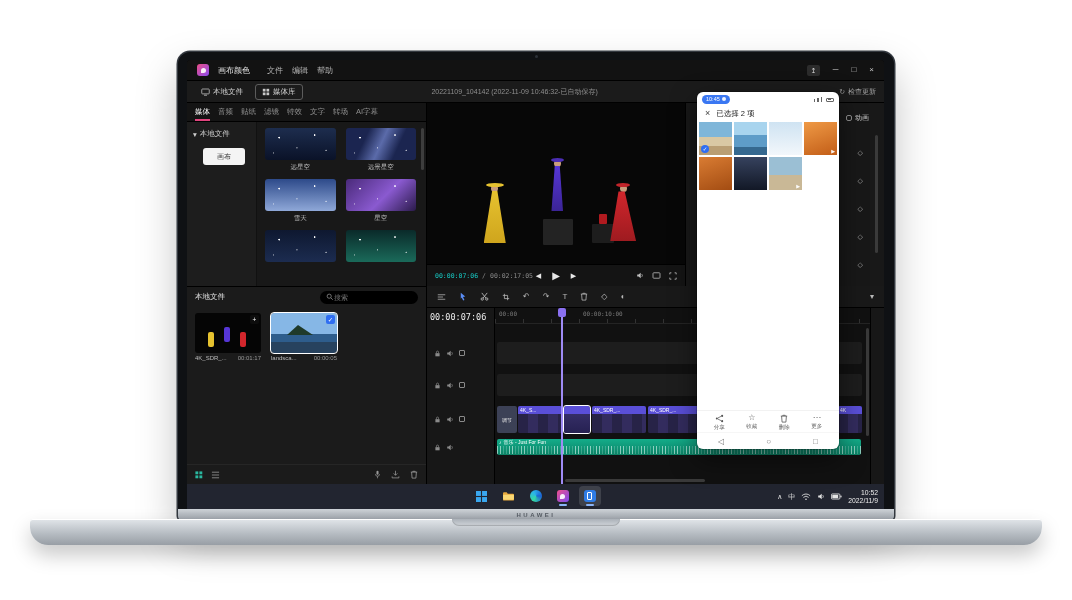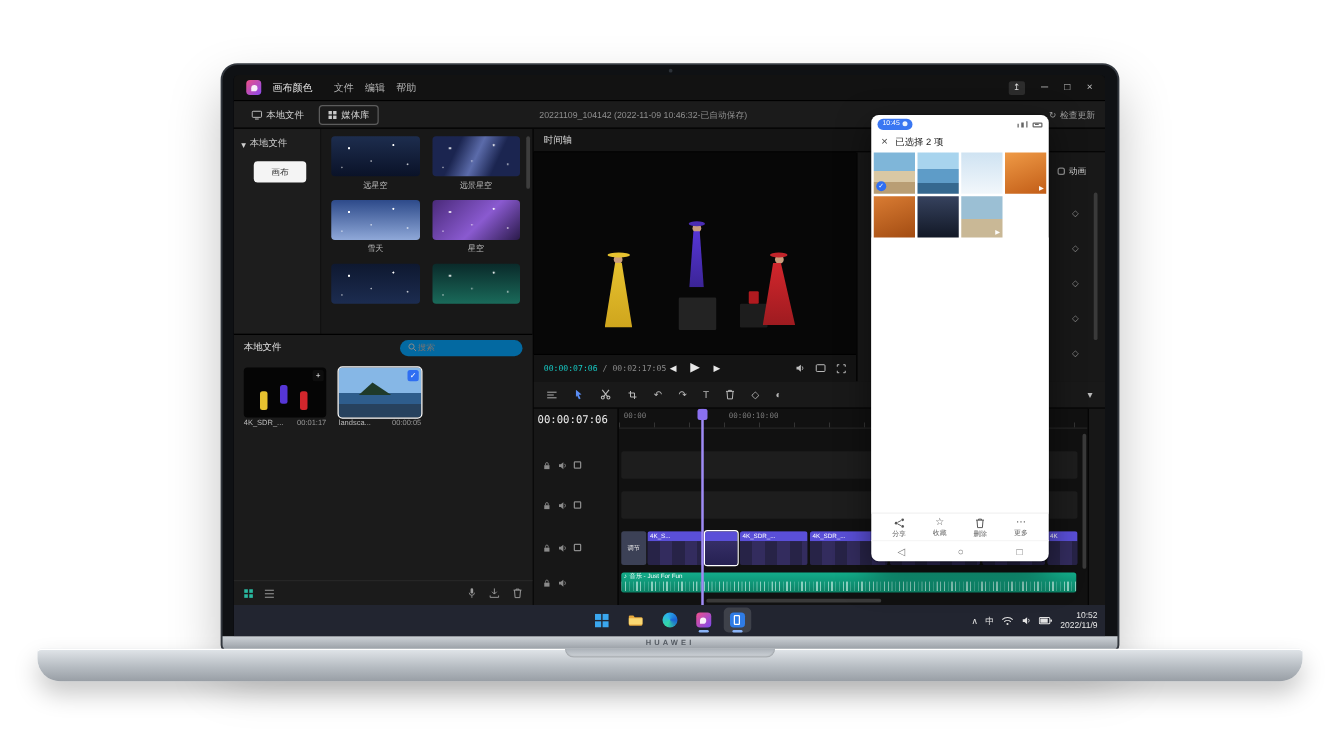--- a/index.html
+++ b/index.html
@@ -64,21 +64,21 @@
   .sky2{background:linear-gradient(115deg,#1b2550 28%,#5b6baa 50%,#1b2550 72%)}
   .sky3{background:linear-gradient(180deg,#2d4a8a,#8fa8d8)}
   .sky4{background:linear-gradient(135deg,#4a2a7a,#8a5ad0 55%,#2a1a4a)}
   .sky5{background:linear-gradient(180deg,#0e1830,#1c2c50)}
   .sky6{background:linear-gradient(180deg,#0a2a2a,#1a6a5a)}
   .grid-scroll{position:absolute;right:2px;top:6px;width:3px;height:42px;background:#3d3d3d;border-radius:2px}
 
   .local-files{flex:1;display:flex;flex-direction:column;background:#1b1b1b;border-top:1px solid #000;min-height:0}
   .lf-header{height:20px;display:flex;align-items:center;justify-content:space-between;padding:0 8px}
   .lf-title{font-size:7.5px;color:#e2e2e2}
-  .lf-search{display:flex;align-items:center;gap:0;background:#0369a1;border-radius:8px;height:13px;padding:0 6px;color:#8a8a8a}
+  .lf-search{display:flex;align-items:center;gap:0;background:#000000;border-radius:8px;height:13px;padding:0 6px;color:#8a8a8a}
   .lf-search input{background:transparent;border:0;outline:0;width:78px;font-size:7px;color:#bbb}
   .lf-items{display:flex;gap:10px;padding:6px 8px;flex:1}
   .lf-item{width:66px}
   .lf-thumb{width:66px;height:40px;border-radius:3px;position:relative;background:#050505;overflow:hidden}
   .lf-thumb.selected{outline:1.5px solid #fff}
   .lf-badge{position:absolute;top:2px;right:2px;width:9px;height:9px;border-radius:2px;background:rgba(15,15,15,.85);color:#fff;font-size:6.5px;line-height:9px;text-align:center}
   .lf-badge.blue{background:#2f6ef2}
   .lf-cap{display:flex;justify-content:space-between;font-size:6px;color:#bcbcbc;margin-top:2px;gap:2px}
   .lf-dur{color:#989898}
   .mini-d{position:absolute;bottom:6px;width:6px;height:15px;border-radius:2px}
@@ -261,20 +261,30 @@
         <span class="sb-title">20221109_104142 (2022-11-09 10:46:32-已自动保存)</span>
         <span class="sb-update">
           <span>↻</span>
           <span>检查更新</span>
         </span>
       </div>
 
       <div class="content">
 
         <div class="left-panel">
+          <div class="tabstrip">
+            <span class="tab active">媒体</span>
+            <span class="tab">音频</span>
+            <span class="tab">贴纸</span>
+            <span class="tab">滤镜</span>
+            <span class="tab">特效</span>
+            <span class="tab">文字</span>
+            <span class="tab">转场</span>
+            <span class="tab">AI字幕</span>
+          </div>
 
           <div class="lib-body">
             <div class="cat-col">
               <div class="canvas-group">
                 <span>▾</span>
                 <span>本地文件</span>
               </div>
               <div class="canvas-swatch">画布</div>
             </div>
 
@@ -370,23 +380,20 @@
                   <svg width="8" height="9" viewBox="0 0 10 11">
                       <path d="M1 2.5h8M3.5 2.5v-1h3v1M2 2.5l.6 7.5h4.8l.6-7.5" stroke="currentColor" fill="none"></path>
                     </svg>
                 </span>
               </span>
             </div>
           </div>
         </div>
 
         <div class="center">
-          <div class="center-header">
-            <span>时间轴</span>
-          </div>
 
           <div class="center-top">
             <div class="preview-col">
               <div class="video-stage">
                 <span class="ped ped1"></span>
                 <span class="ped ped2"></span>
                 <span class="bag"></span>
                 <span class="dancer d-yellow">
                     <i class="hat"></i>
                     <i class="head"></i>

